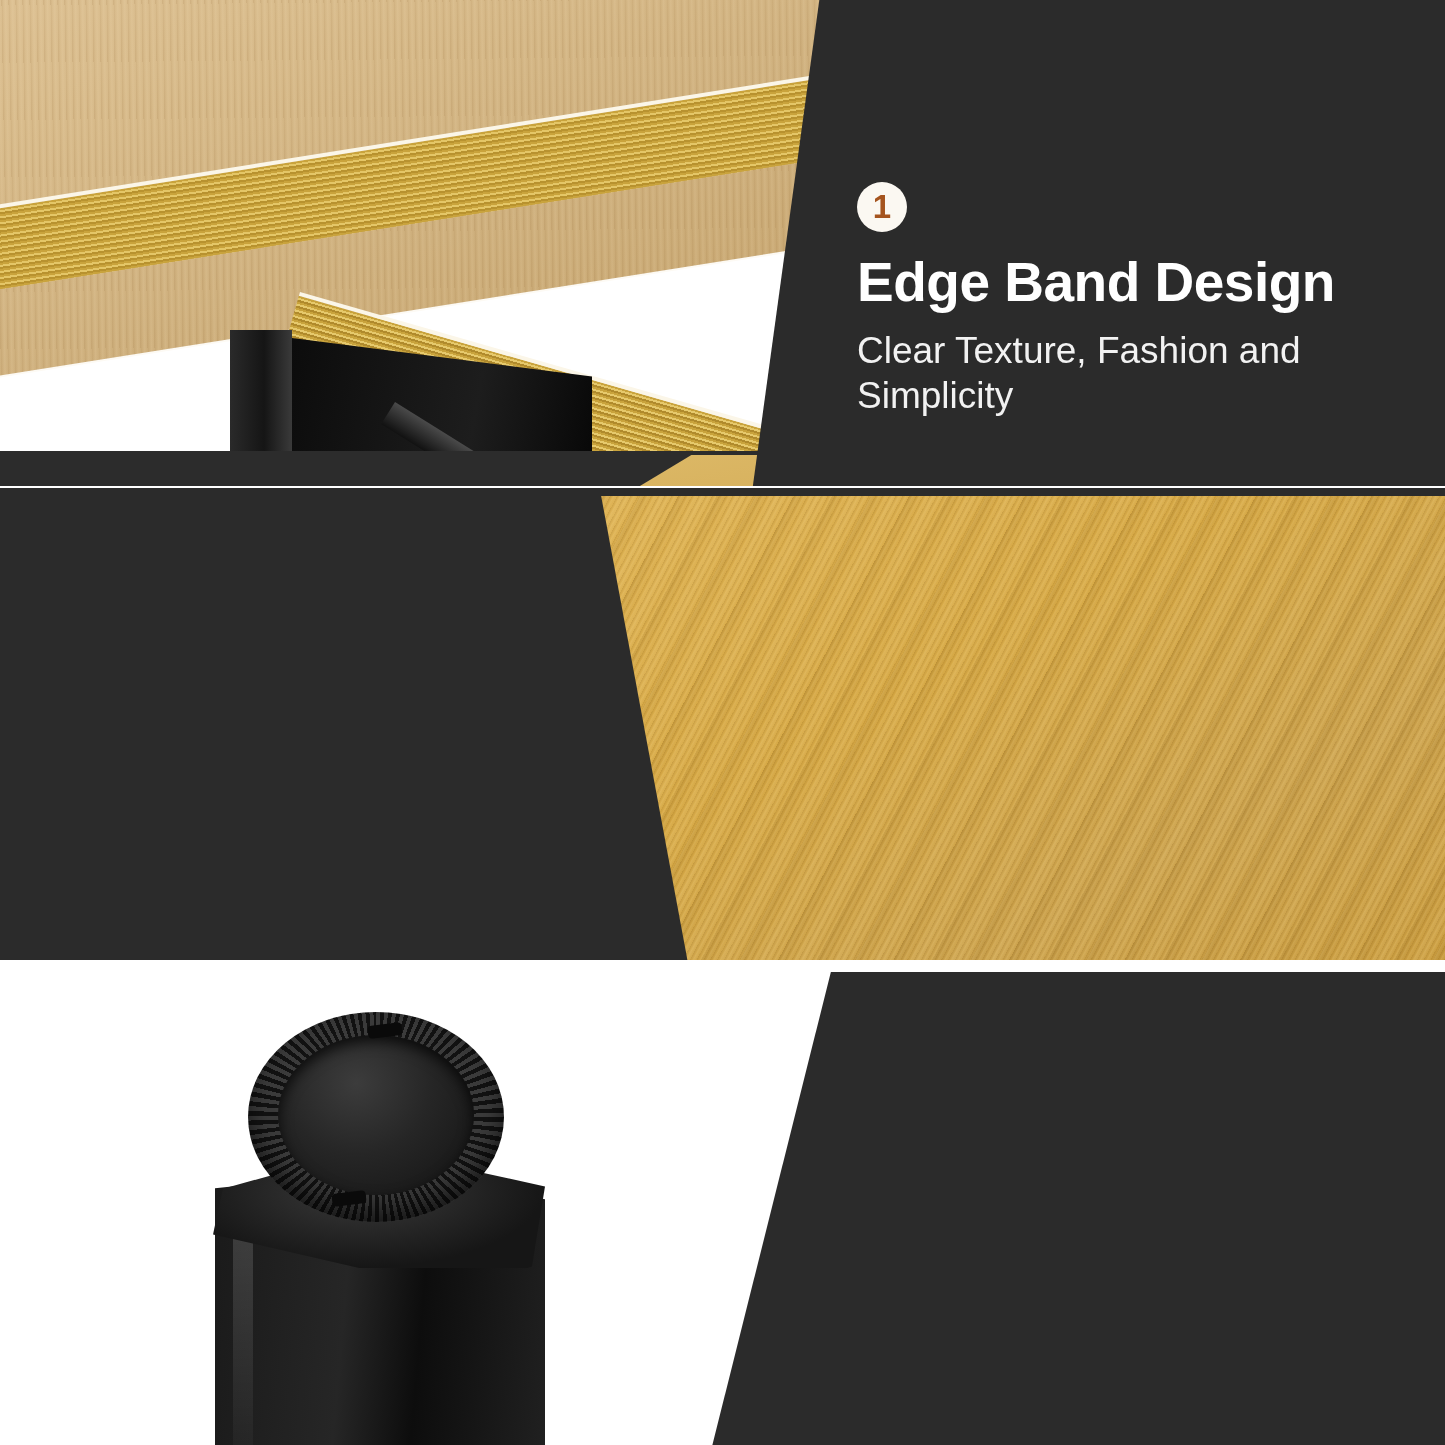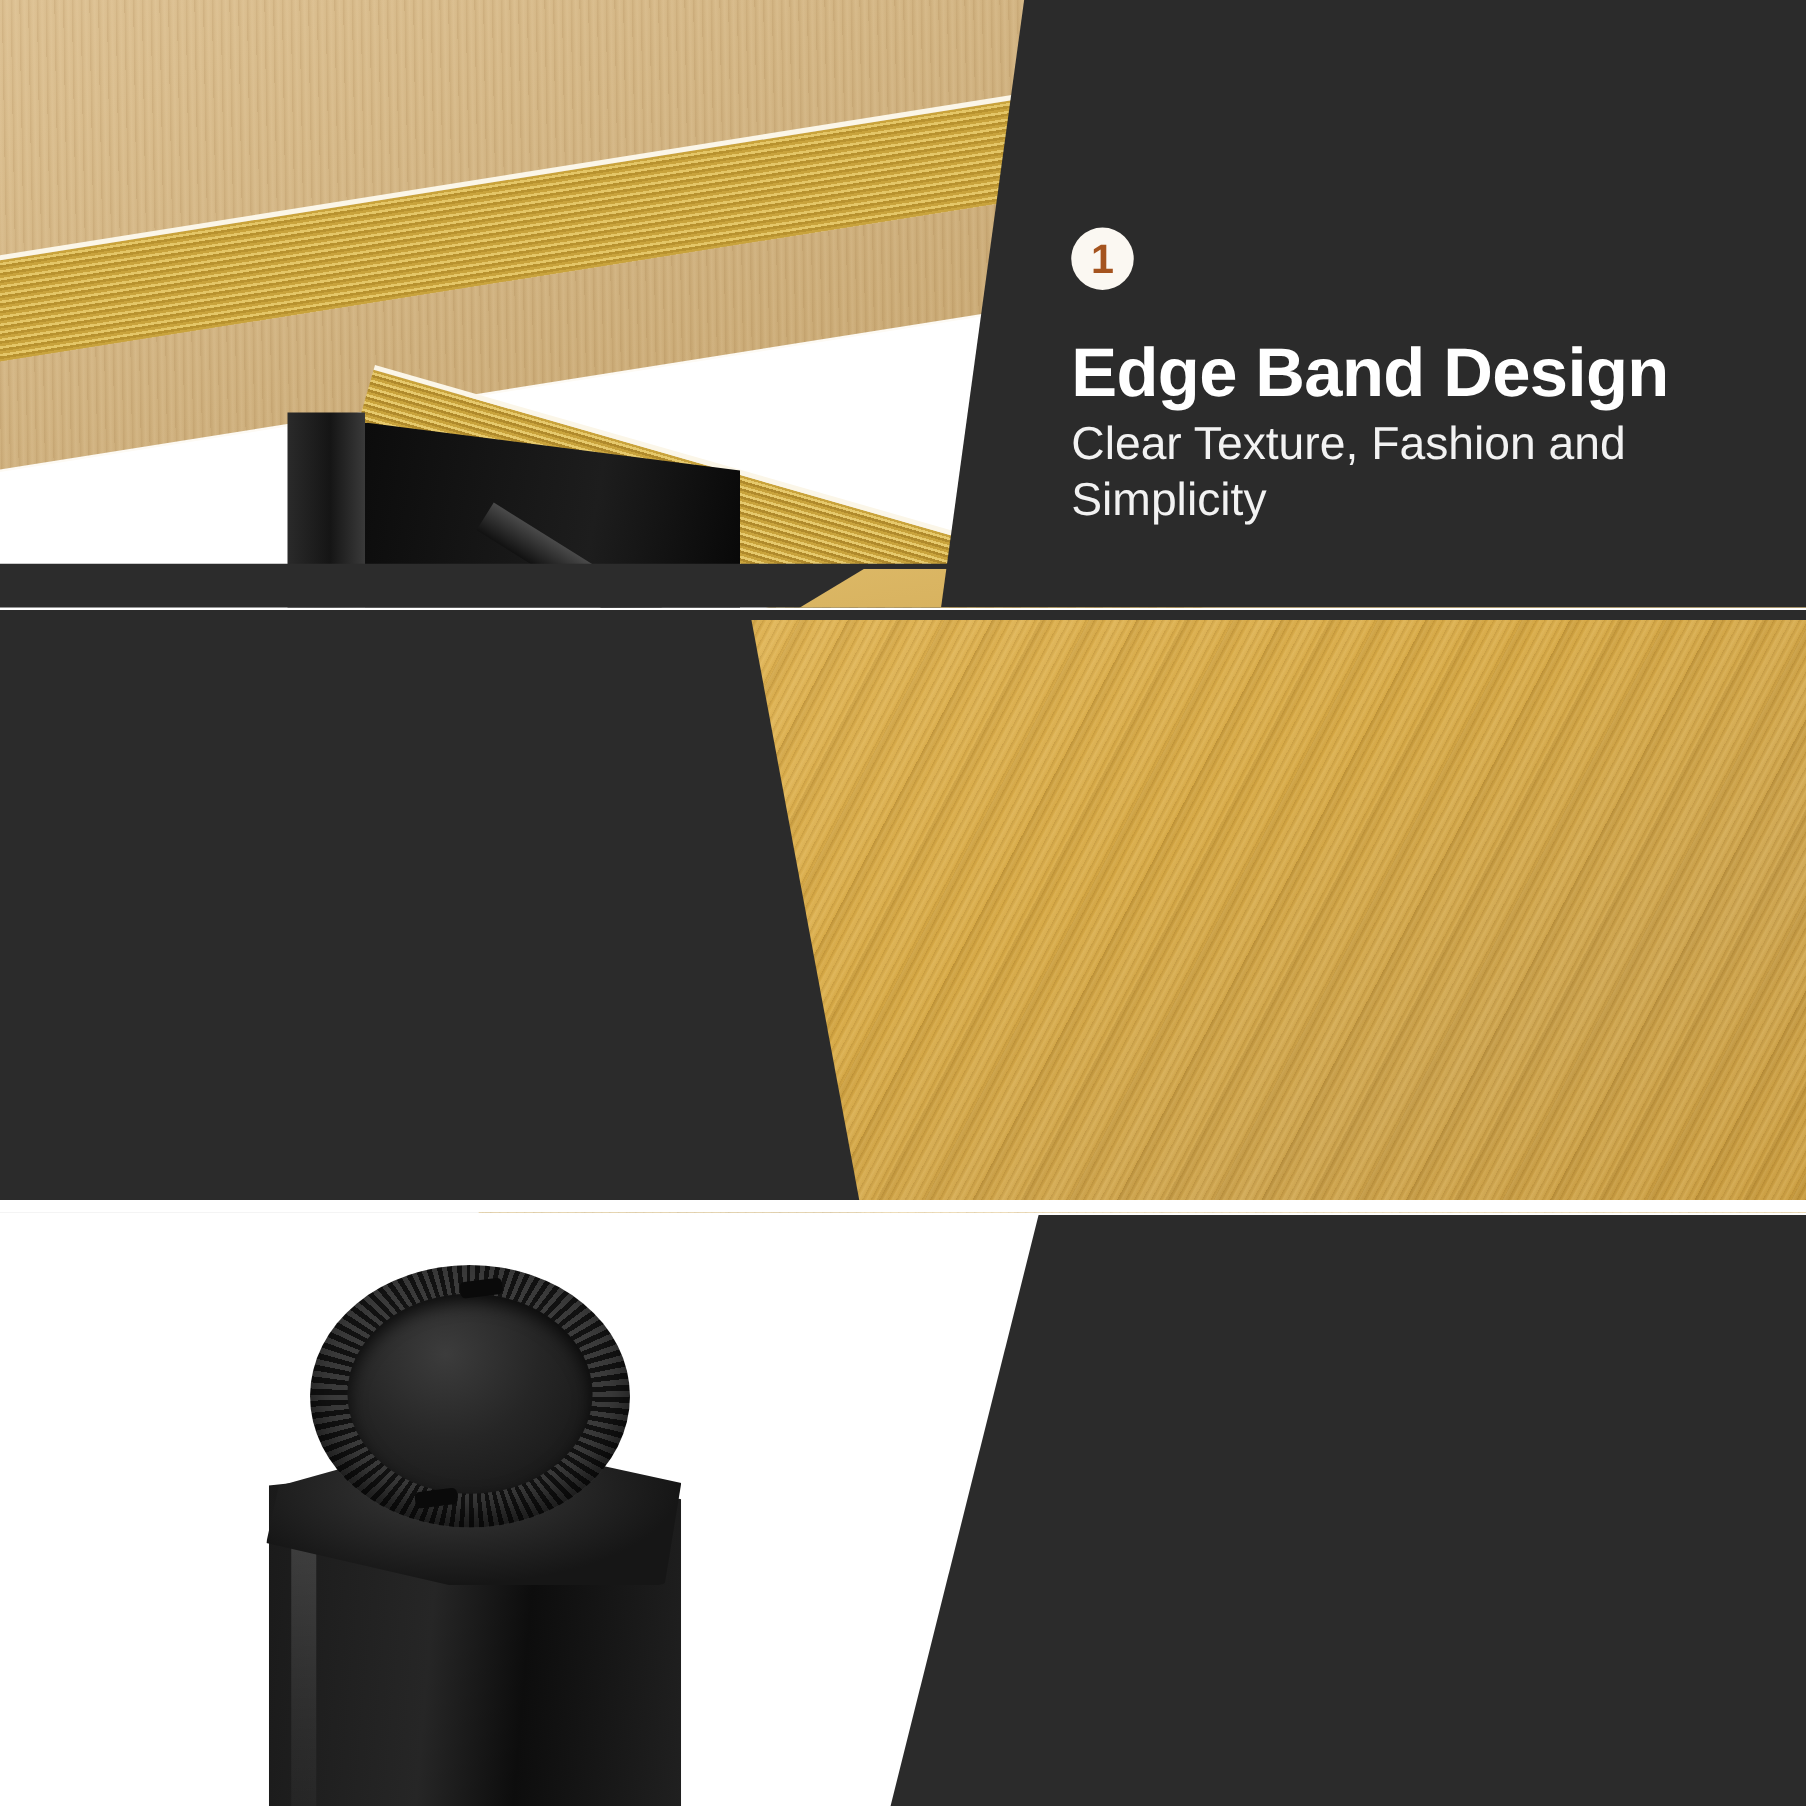--- a/index.html
+++ b/index.html
@@ -300,22 +300,22 @@
     white-space: nowrap;
   }
   .subline {
     color: #f2f2f2;
     font-size: 37px;
     line-height: 1.22;
     font-weight: normal;
   }
 
   #text-1 { left: 857px; top: 182px; width: 530px; }
-  #text-1 .headline { margin-top: 38px; }
-  #text-1 .subline  { margin-top: 4px; width: 460px; }
+  #text-1 .headline { margin-top: 22px; }
+  #text-1 .subline  { margin-top: 16px; width: 460px; }
 </style>
 </head>
 <body>
 
 <div class="infographic">
 
   <section class="panel" id="panel-1">
     <div class="photo">
       <div class="p1-bg"></div>
       <div class="p1-leg-far"></div>

